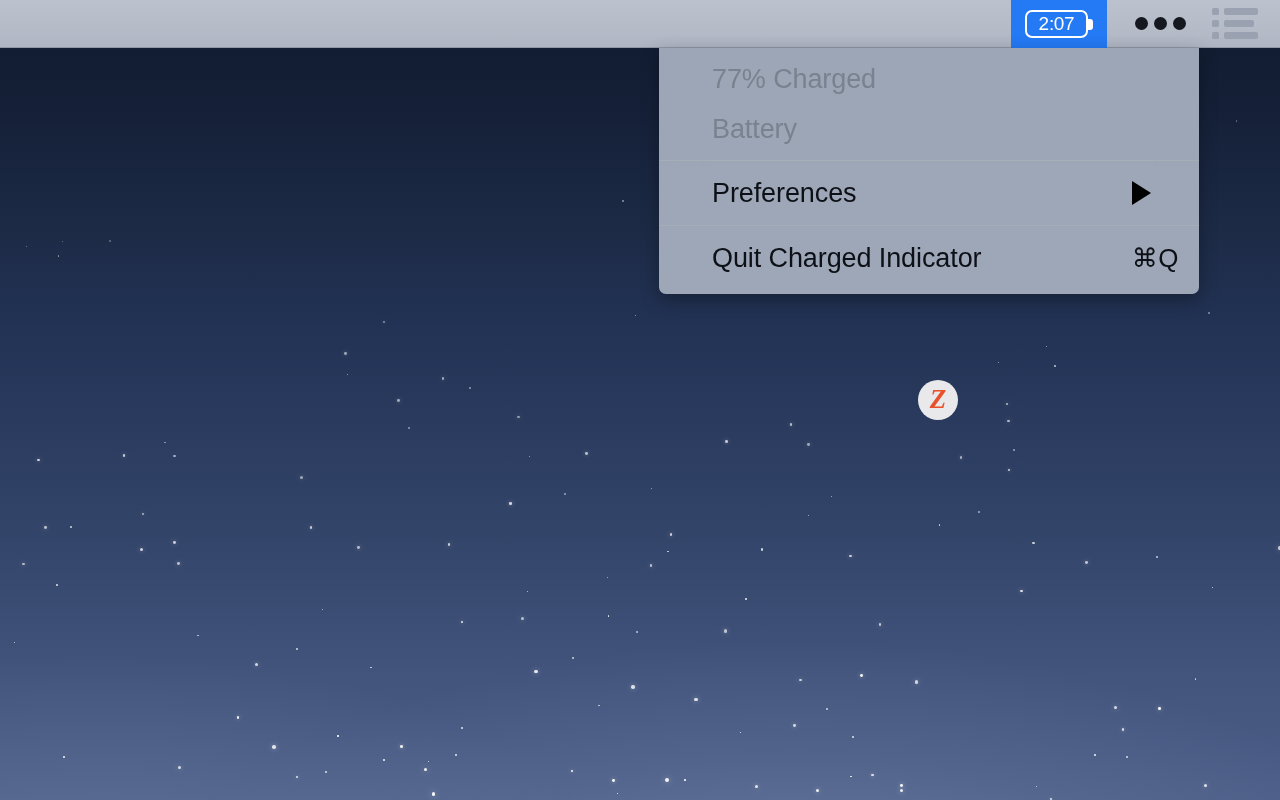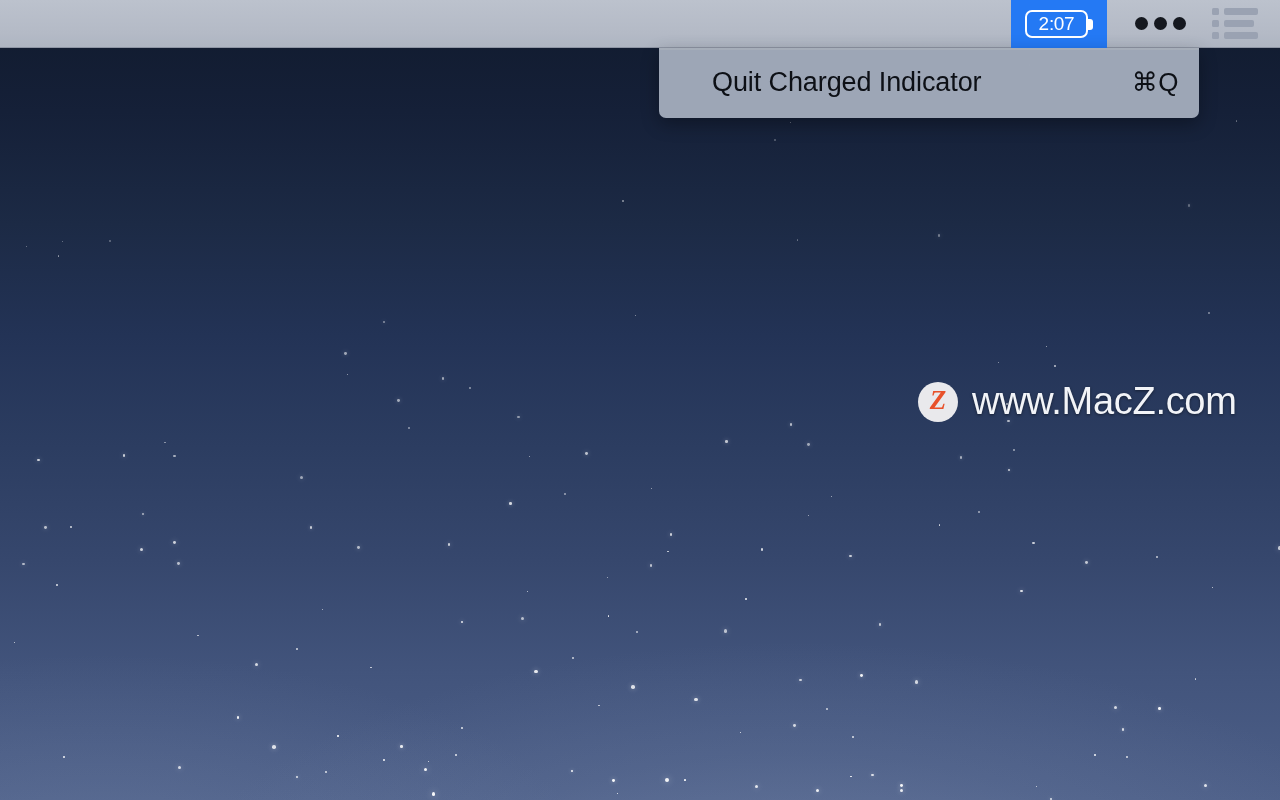--- a/index.html
+++ b/index.html
@@ -421,35 +421,48 @@
           <span class="nc-sq"></span>
           <span class="nc-bar"></span>
         </span>
       </div>
 
     </div>
   </div>
 
   <div id="battery-menu">
 
+    <div class="menu-section">
+      <div class="menu-item disabled">
+        <span class="label">77% Charged</span>
+      </div>
+      <div class="menu-item disabled">
+        <span class="label">Battery</span>
+      </div>
+    </div>
 
     <div class="menu-separator"></div>
 
+    <div class="menu-section">
+      <div class="menu-item">
+        <span class="label">Preferences</span>
+        <span class="submenu-arrow"></span>
+      </div>
+    </div>
 
     <div class="menu-separator"></div>
 
     <div class="menu-section">
       <div class="menu-item">
         <span class="label">Quit Charged Indicator</span>
         <span class="shortcut">⌘Q</span>
       </div>
     </div>
 
   </div>
 
   <div id="watermark">
     <div id="watermark-logo">
       <span>Z</span>
     </div>
-    <div id="watermark-text">www.MacZ.com</div>
   </div>
 
 </div>
 
 </body></html>

